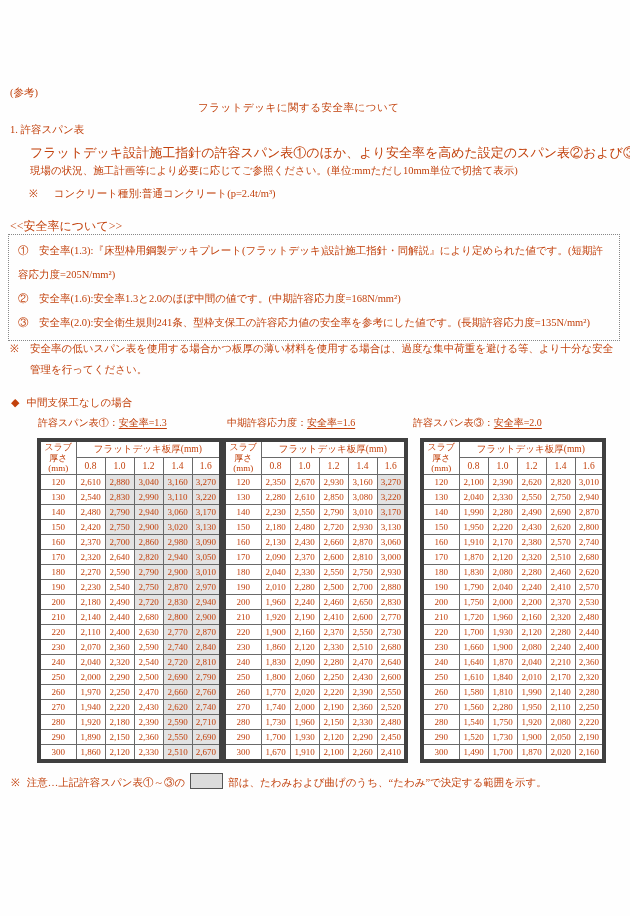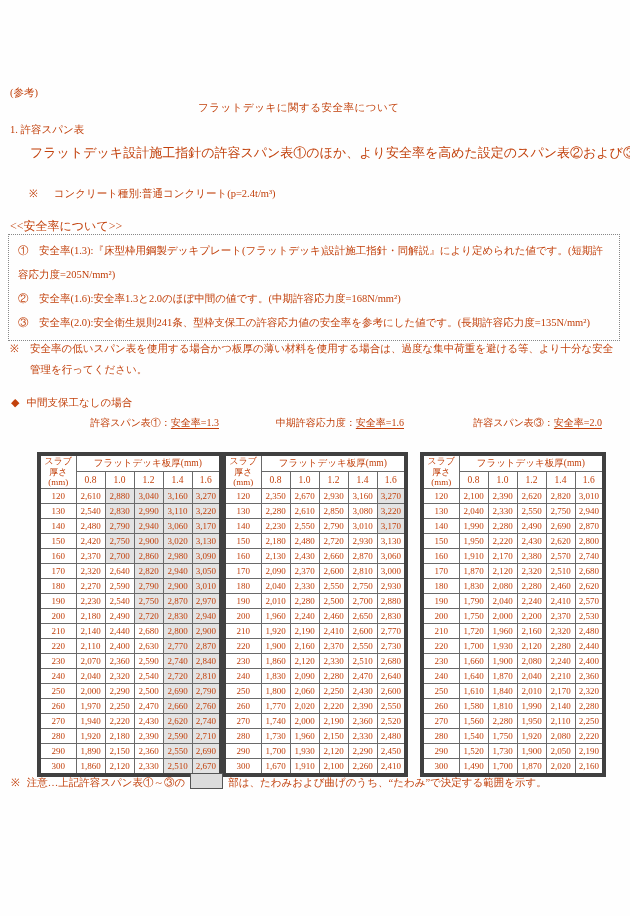--- a/index.html
+++ b/index.html
@@ -24,21 +24,21 @@
   .safety-note{line-height:24px;}
   .warning{left:10px;top:338px;width:606px;white-space:normal;font-size:10.5px;line-height:21px;}
   .warning .mark{position:absolute;left:0;top:0;}
   .warning .warn-text{display:block;margin-left:20px;}
   .case-heading{left:11px;top:396px;font-size:10.5px;}
   .case-heading .diamond{margin-right:7px;font-size:11px;}
   .tbl-block{position:absolute;top:416px;width:182px;}
   .tbl-1{left:37px;}
   .tbl-2{left:222px;}
   .tbl-3{left:420px;}
-  .tbl-title{font-size:10px;white-space:nowrap;margin-bottom:22px;text-align:right;}
+  .tbl-title{font-size:10px;white-space:nowrap;margin-bottom:8px;}
   .tbl-1 .tbl-title{margin-left:1px;}
   .tbl-2 .tbl-title{margin-left:5px;}
   .tbl-3 .tbl-title{margin-left:-7px;}
   .tt-sf{text-decoration:underline;text-underline-offset:2px;}
   table.span-table{
     border-collapse:collapse;table-layout:fixed;width:182px;
     font-size:9px;background:#fff;border:4px solid #404040;
   }
   table.span-table th,table.span-table td{
     border:1px solid #6a6a6a;font-weight:normal;text-align:center;
@@ -59,20 +59,21 @@
 </head>
 <body>
 
 <div class="page">
 
   <div class="abs ref">(参考)</div>
   <div class="abs doc-title">フラットデッキに関する安全率について</div>
 
   <div class="abs sec1-heading">1. 許容スパン表</div>
   <div class="abs sec1-line1">フラットデッキ設計施工指針の許容スパン表①のほか、より安全率を高めた設定のスパン表②および③は下記のとおりです。</div>
+  <div class="abs sec1-line2">現場の状況、施工計画等により必要に応じてご参照ください。(単位:mmただし10mm単位で切捨て表示)</div>
 
   <div class="abs sec1-note">
     <span class="mark">※</span><span>コンクリート種別:普通コンクリート(p=2.4t/m³)</span>
   </div>
 
   <div class="abs safety-heading">&lt;&lt;安全率について&gt;&gt;</div>
 
   <div class="abs safety-box">
     <div class="safety-note">①　安全率(1.3):『床型枠用鋼製デッキプレート(フラットデッキ)設計施工指針・同解説』により定められた値です。(短期許容応力度=205N/mm²)</div>
     <div class="safety-note">②　安全率(1.6):安全率1.3と2.0のほぼ中間の値です。(中期許容応力度=168N/mm²)</div>

